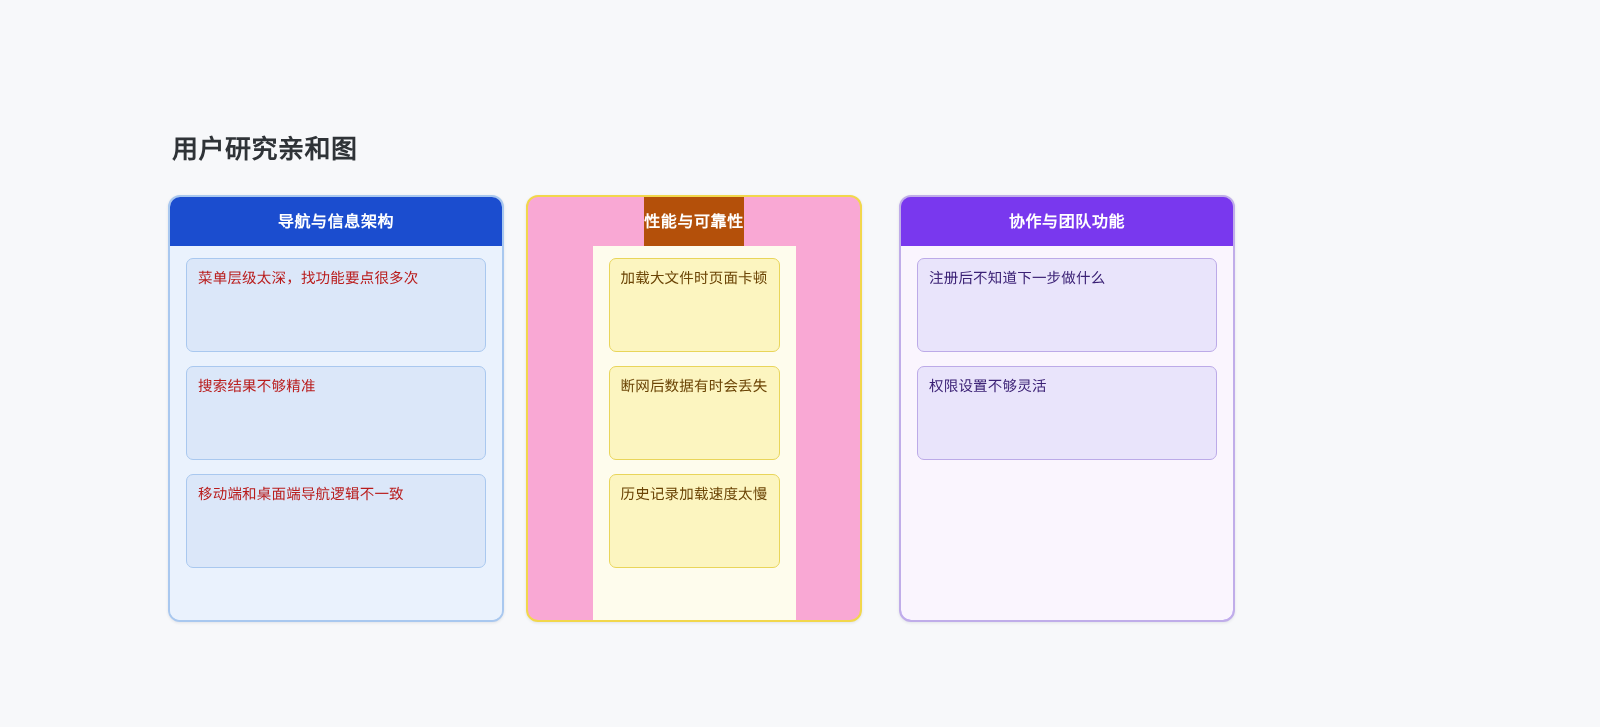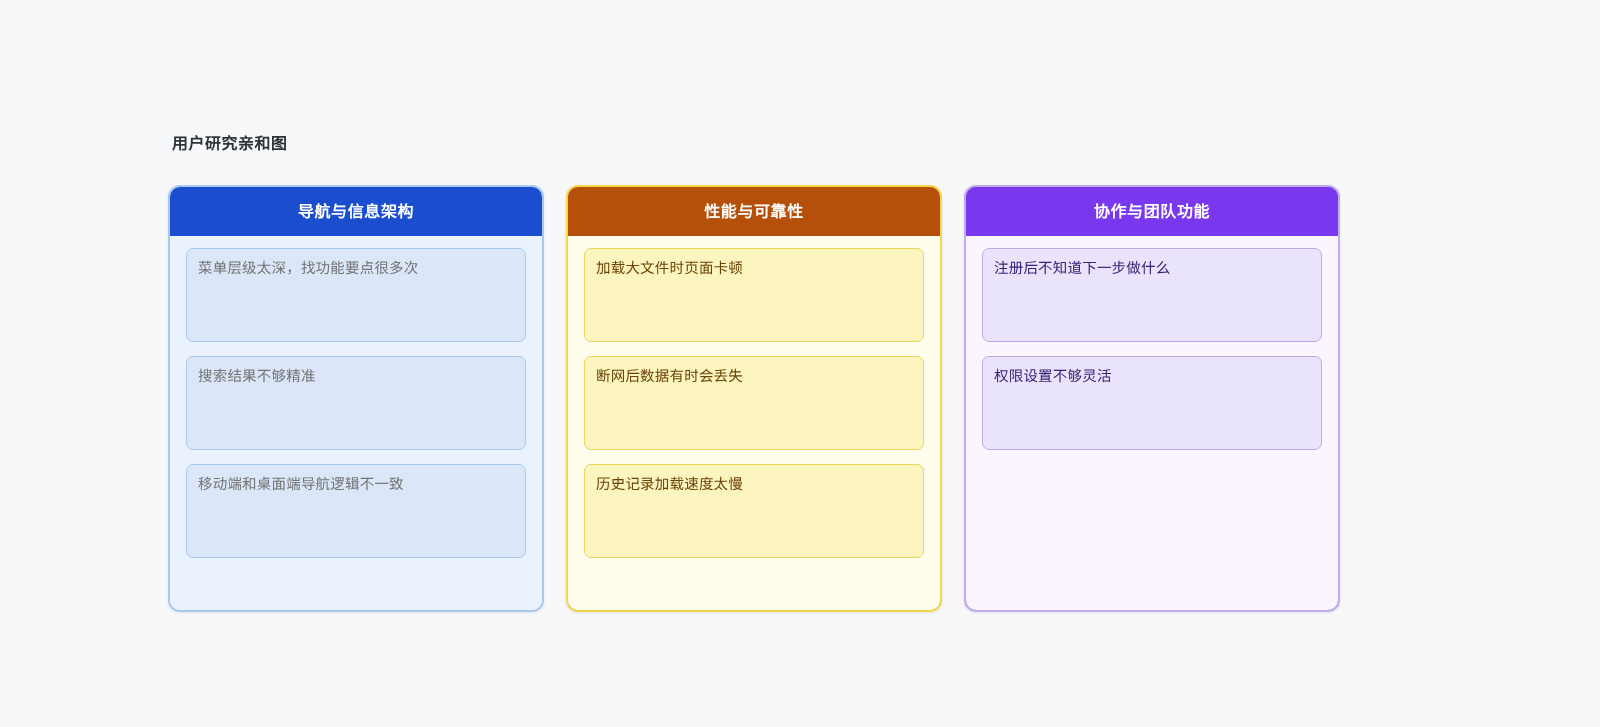--- a/index.html
+++ b/index.html
@@ -18,38 +18,38 @@
 
   #board {
     position: relative;
     width: 1600px;
     height: 727px;
     box-sizing: border-box;
     padding: 136px 0 0 168px;
   }
 
   #board-title {
-    font-size: 16px;
+    font-size: 26px;
     font-weight: bold;
     color: #2f3337;
     letter-spacing: 0.5px;
     line-height: 1;
     margin: 0 0 33px 4px;
     white-space: nowrap;
   }
 
   #columns {
     display: flex;
     flex-direction: row;
     align-items: flex-start;
     gap: 22px;
   }
 
   .column {
-    width: 376px;
+    width: 336px;
     box-sizing: border-box;
     border-radius: 12px;
     border-style: solid;
     border-width: 2px;
     overflow: hidden;
     display: flex;
     flex-direction: column;
     box-shadow: 0 1px 3px rgba(30, 40, 70, 0.10);
   }
 
@@ -84,37 +84,37 @@
     font-size: 14.5px;
     line-height: 1.45;
     letter-spacing: 0.2px;
     overflow: hidden;
   }
 
   
   .col-blue              { border-color: #a9c8ef; background: #eaf2fd; }
   .col-blue .column-header { background: #1b4dcf; }
   .col-blue .column-body { background: #eaf2fd; }
-  .col-blue .note        { background: #dbe7f9; border-color: #a9c8ef; color: #737373; }
+  .col-blue .note        { background: #dbe7f9; border-color: #a9c8ef; color: #b91c1c; }
 
   
   .col-green             { border-color: #9ad5a8; background: #effaf1; }
   .col-green .column-header { background: #17803b; }
   .col-green .column-body{ background: #effaf1; }
   .col-green .note       { background: #ddf2e1; border-color: #9ad5a8; color: #14532d; }
 
   
-  .col-yellow            { border-color: #f2d74b; background: #f9a8d4; }
+  .col-yellow            { border-color: #f2d74b; background: #f9a8d4; align-items: center; }
   .col-yellow .column-header { background: #b4500a; }
   .col-yellow .column-body { background: #fefced; }
   .col-yellow .note      { background: #fcf5c0; border-color: #e8d martin; }
   .col-yellow .note      { background: #fcf5c0; border-color: #e9d55a; color: #6b4405; }
 
   
-  .col-purple            { border-color: #c0ade9; background: #8b5cf6; }
+  .col-purple            { border-color: #c0ade9; background: #8b5cf6; margin-left: 15px; }
   .col-purple .column-header { background: #7938ee; }
   .col-purple .column-body { background: #faf5fe; }
   .col-purple .note      { background: #e9e4fb; border-color: #bcaae8; color: #3b2175; }
 </style>
 </head>
 <body>
 
 <div id="board">
 
   <h1 id="board-title">用户研究亲和图</h1>

